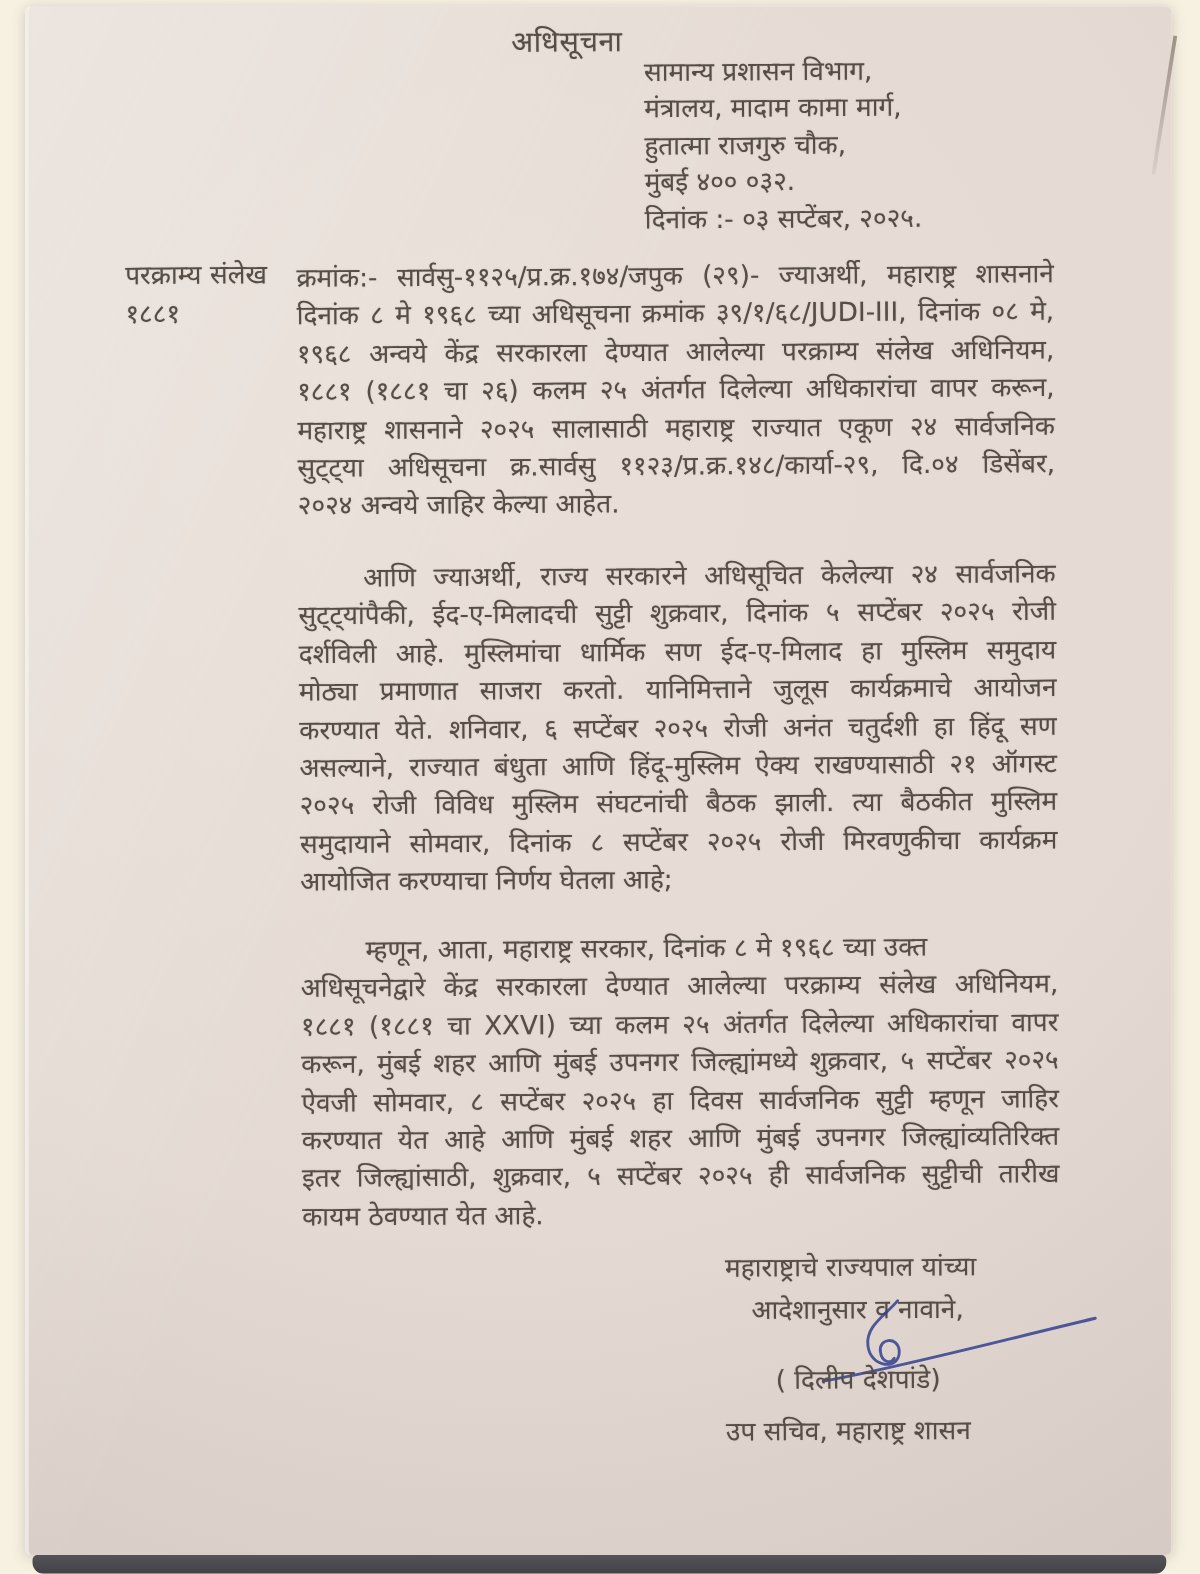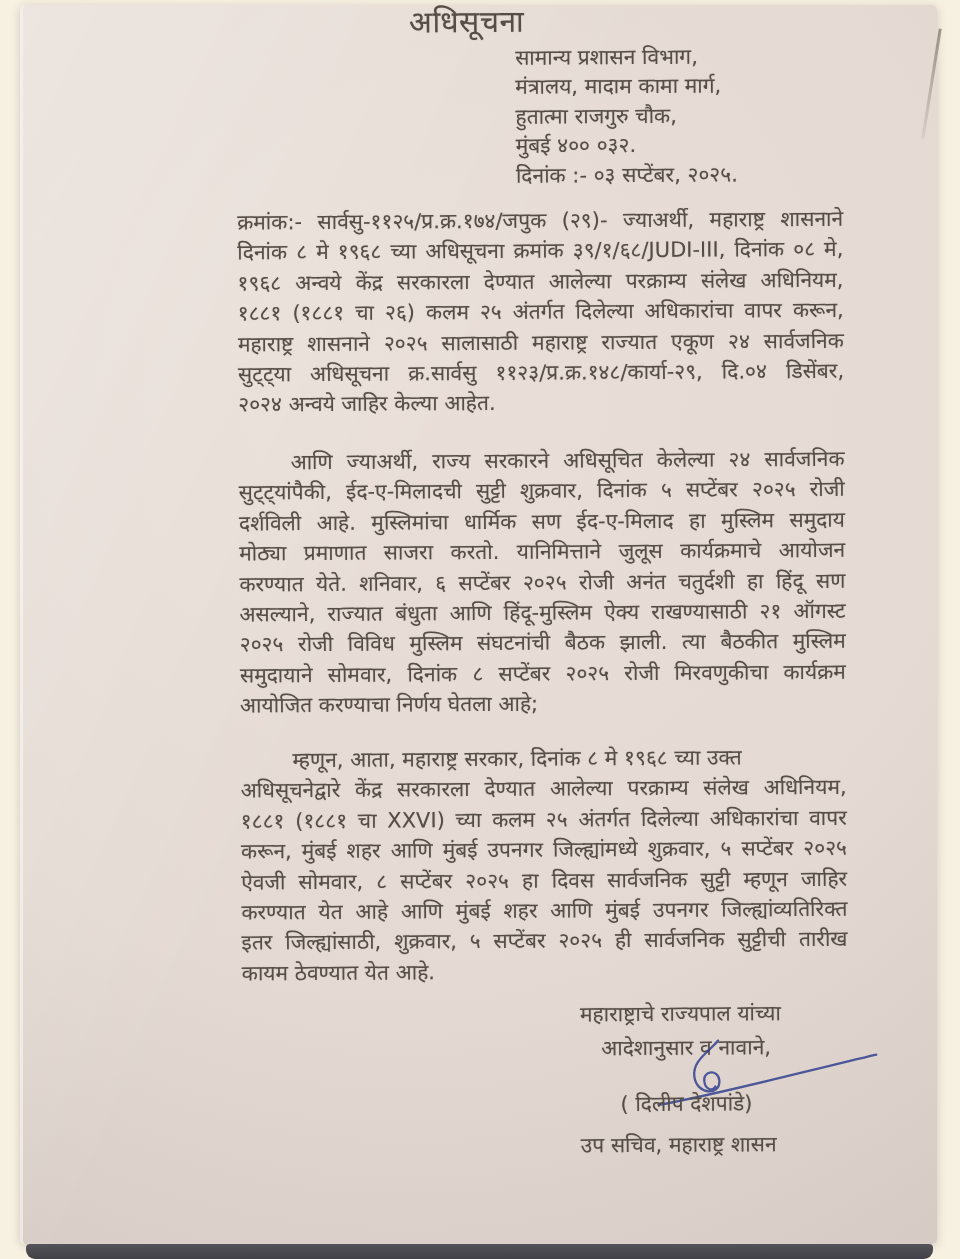--- a/index.html
+++ b/index.html
@@ -30,22 +30,22 @@
     background:linear-gradient(to bottom, rgba(92,80,70,.55), rgba(92,80,70,.08));
     transform:rotate(9deg);
   }
   .content{
     position:absolute;inset:0;
     transform:rotate(-0.35deg);transform-origin:50% 55%;
     color:var(--ink,#564e46);
     text-shadow:0 0 1px rgba(86,78,70,.35);
   }
   .doc-title{
-    position:absolute;left:413px;top:0;
-    font-size:30px;letter-spacing:.5px;
+    position:absolute;left:413px;top:16px;
+    font-size:23px;letter-spacing:.5px;
   }
   .addr{
     position:absolute;left:519px;top:44px;
     font-size:21px;line-height:29.4px;white-space:nowrap;
   }
   .margin-note{
     position:absolute;left:103px;top:203px;width:160px;
     font-size:21px;line-height:31px;white-space:nowrap;
   }
   .para{position:absolute;left:240px;width:606px;}
@@ -84,20 +84,22 @@
 
   <div class="addr">
     <div>सामान्य प्रशासन विभाग,</div>
     <div>मंत्रालय, मादाम कामा मार्ग,</div>
     <div>हुतात्मा राजगुरु चौक,</div>
     <div>मुंबई ४०० ०३२.</div>
     <div>दिनांक :- ०३ सप्टेंबर, २०२५.</div>
   </div>
 
   <div class="margin-note">
+    <div>परक्राम्य संलेख</div>
+    <div>१८८१</div>
   </div>
 
   <div class="para para-1">
     <div class="line">क्रमांक:- सार्वसु-११२५/प्र.क्र.१७४/जपुक (२९)- ज्याअर्थी, महाराष्ट्र शासनाने</div>
     <div class="line">दिनांक ८ मे १९६८ च्या अधिसूचना क्रमांक ३९/१/६८/JUDI-III, दिनांक ०८ मे,</div>
     <div class="line">१९६८ अन्वये केंद्र सरकारला देण्यात आलेल्या परक्राम्य संलेख अधिनियम,</div>
     <div class="line">१८८१ (१८८१ चा २६) कलम २५ अंतर्गत दिलेल्या अधिकारांचा वापर करून,</div>
     <div class="line">महाराष्ट्र शासनाने २०२५ सालासाठी महाराष्ट्र राज्यात एकूण २४ सार्वजनिक</div>
     <div class="line">सुट्ट्या अधिसूचना क्र.सार्वसु ११२३/प्र.क्र.१४८/कार्या-२९, दि.०४ डिसेंबर,</div>
     <div class="line short">२०२४ अन्वये जाहिर केल्या आहेत.</div>

